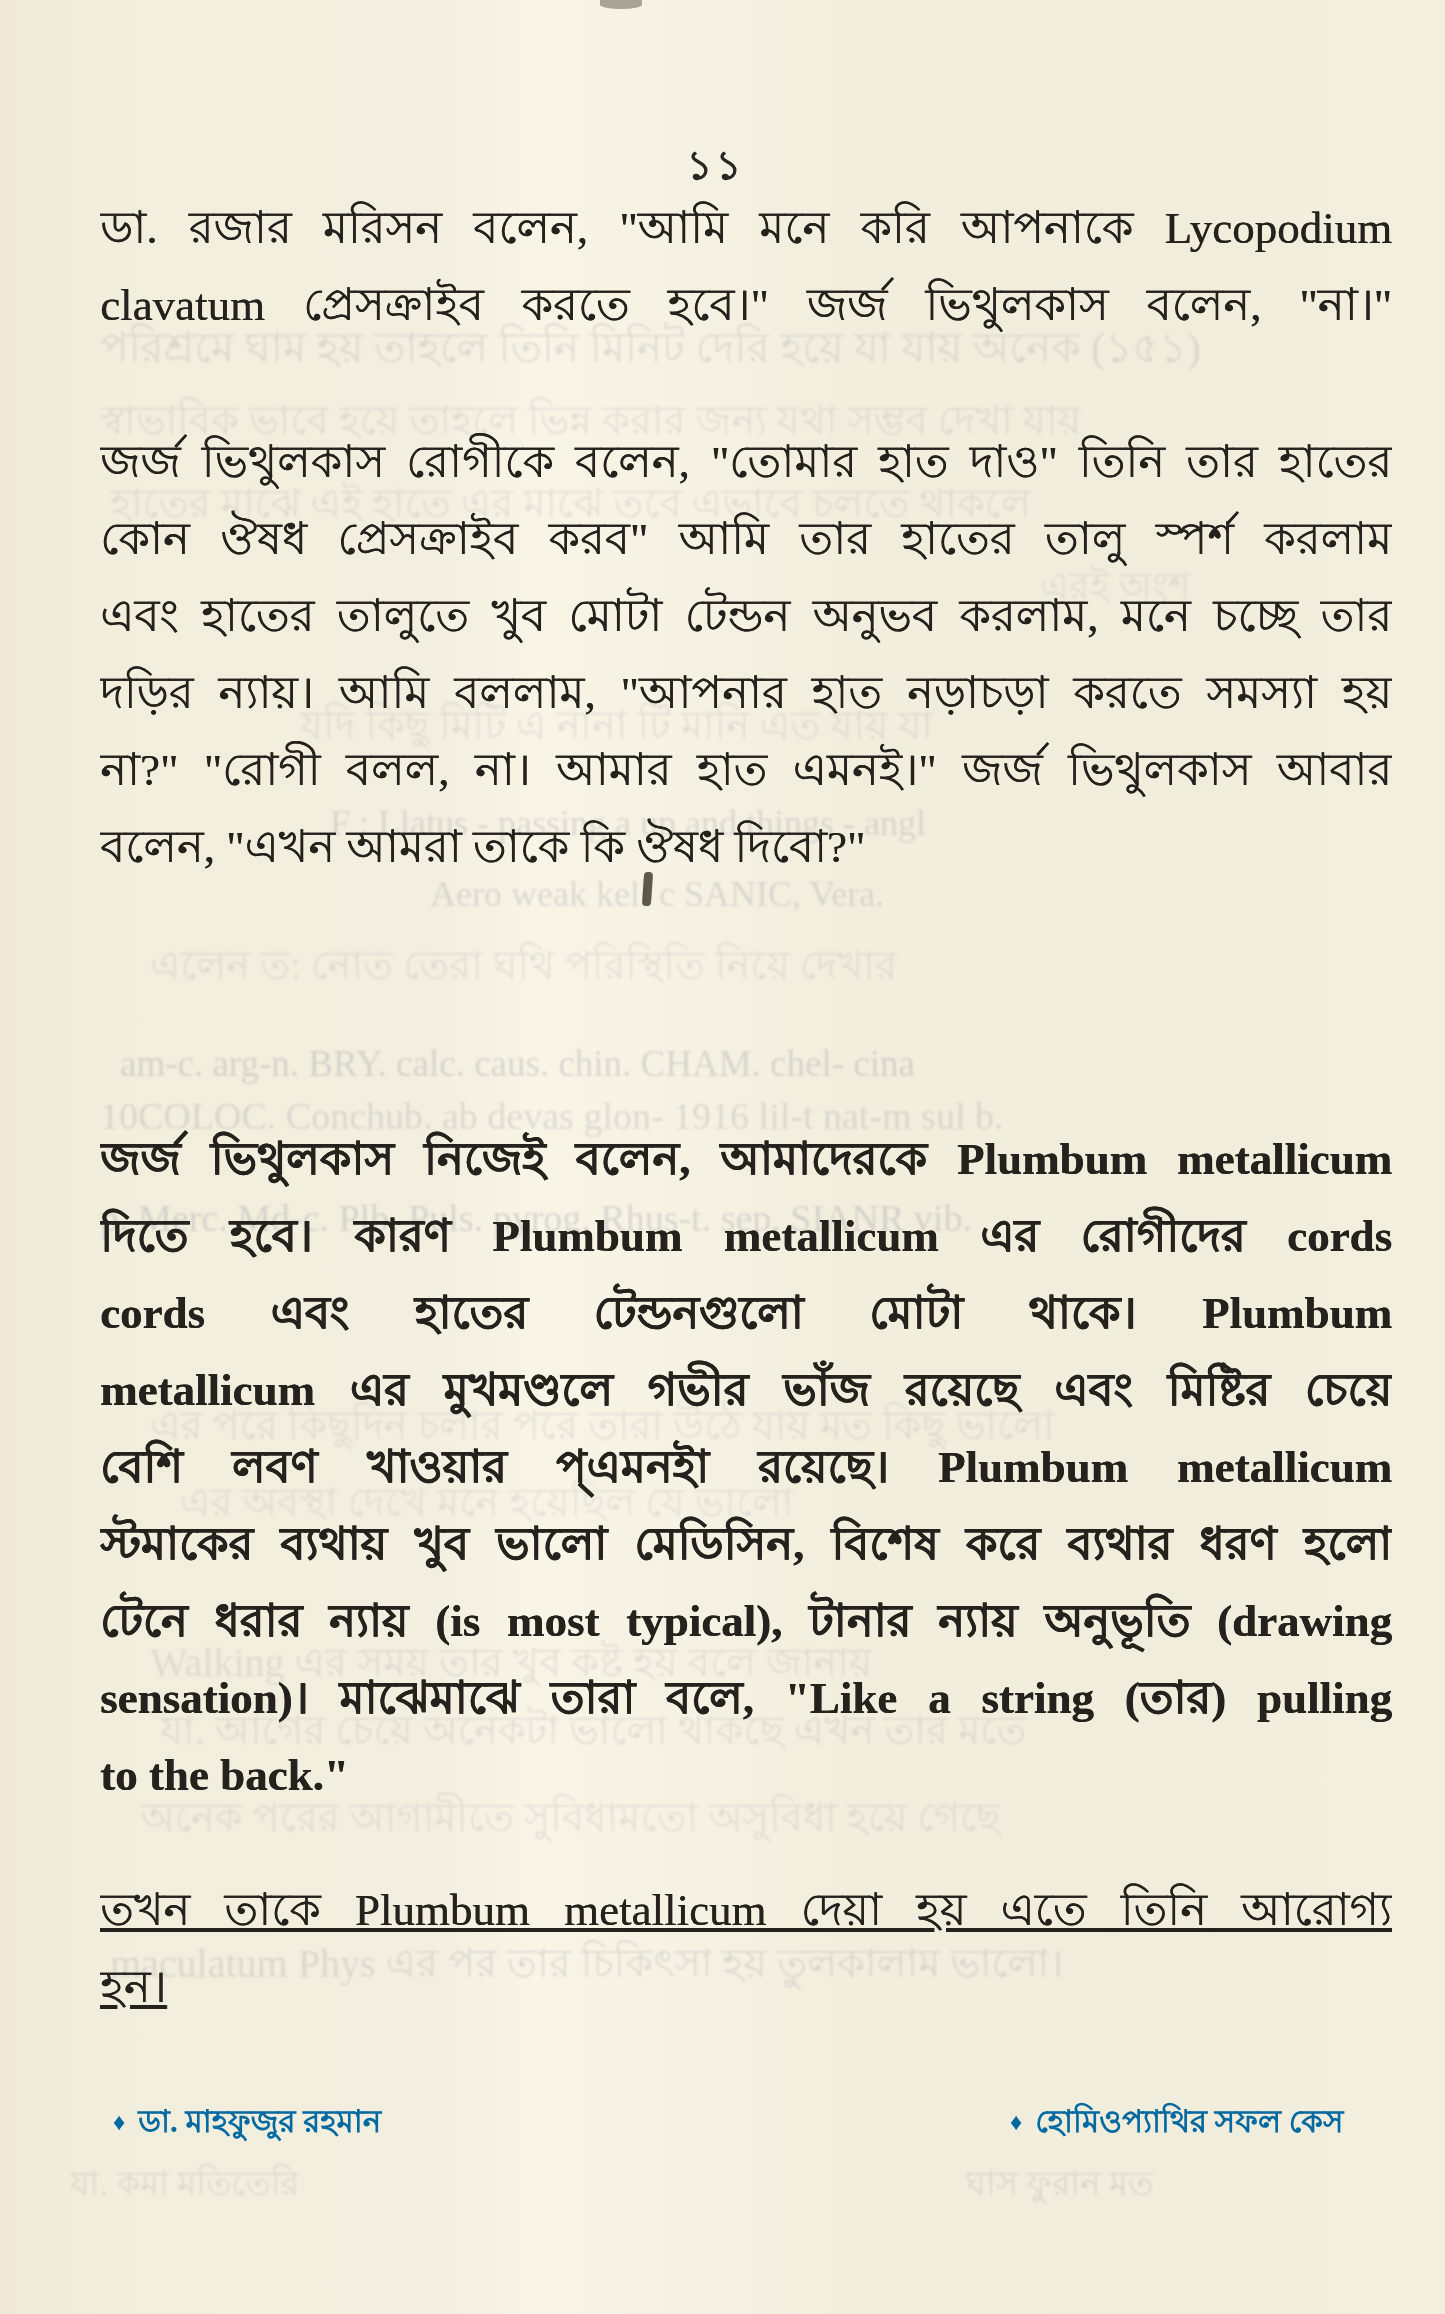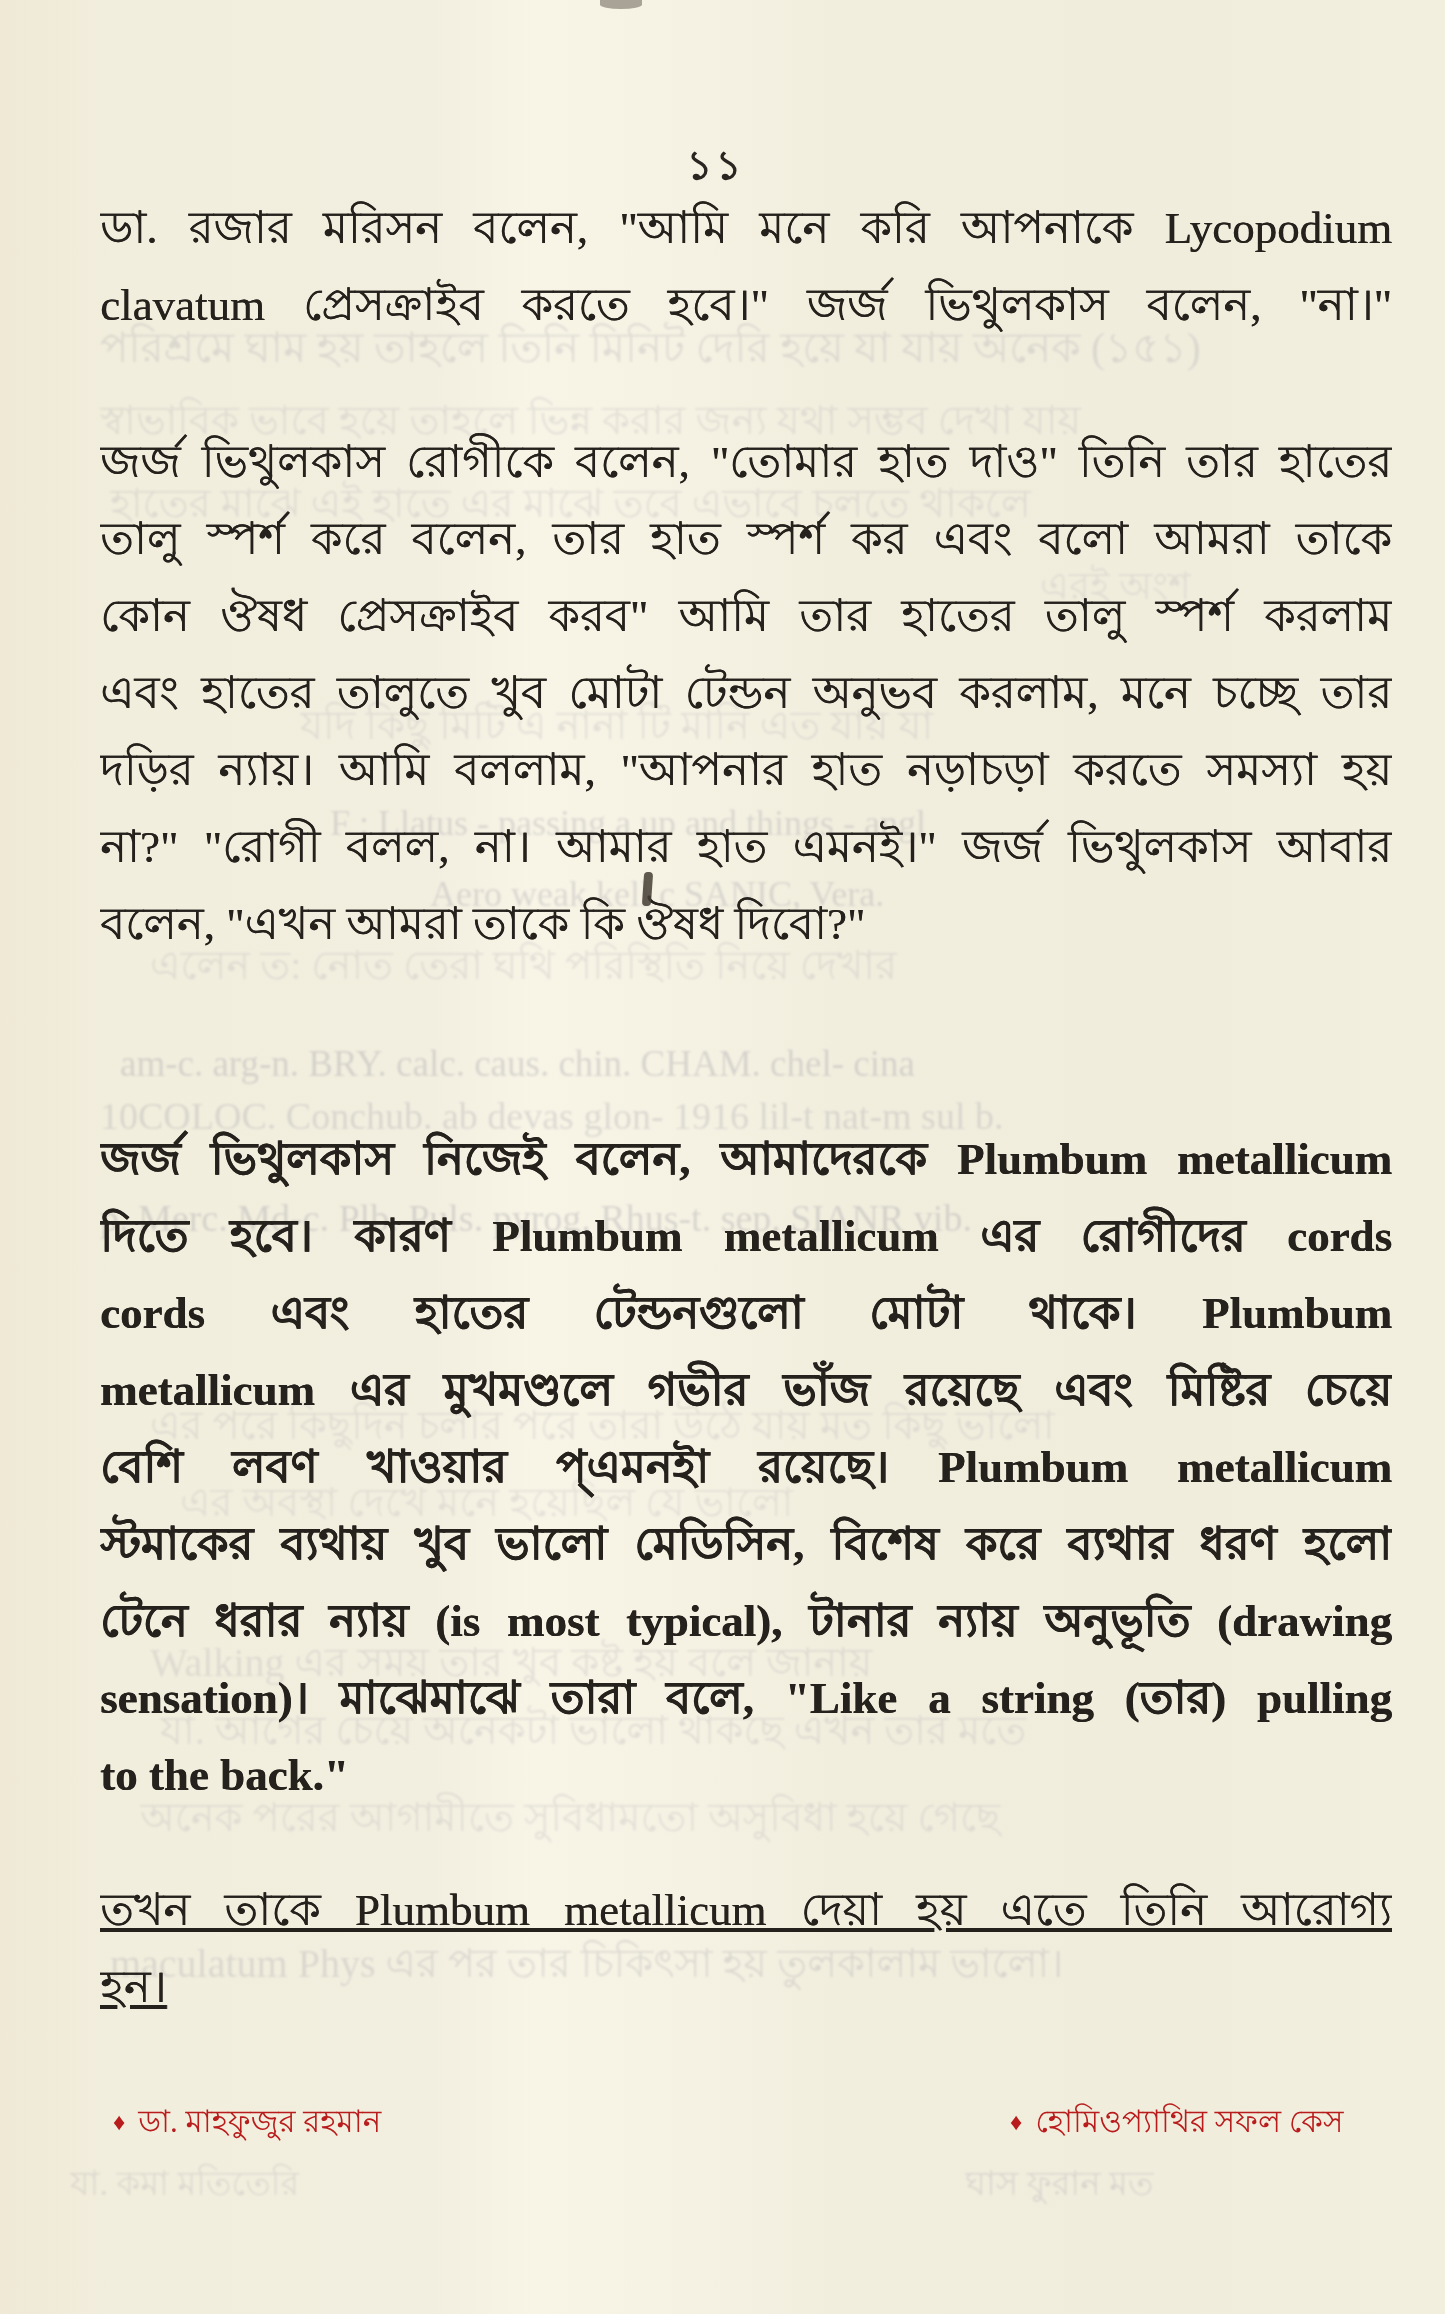--- a/index.html
+++ b/index.html
@@ -13,21 +13,21 @@
   .para{position:absolute;left:100px;width:1292px;color:#25211c;}
   .bline{height:77px;line-height:77px;font-size:45px;overflow:hidden;
          text-shadow:0.4px 0 0 currentColor;}
   .j{text-align:justify;text-align-last:justify;}
   .n{text-align:left;white-space:nowrap;}
   .p1{top:190px;} .p2{top:424px;} .p3{top:1121px;font-weight:bold;} .p4{top:1872px;text-decoration:underline;}
   
   .pageno{position:absolute;top:134px;left:0;width:1431px;text-align:center;
           font-size:40px;font-weight:bold;color:#2a2520;letter-spacing:3px;}
   
-  .footer{position:absolute;top:2097px;font-size:31px;font-weight:normal;color:#b91c1c;white-space:nowrap;}
+  .footer{position:absolute;top:2097px;font-size:31px;font-weight:bold;color:#0369a1;white-space:nowrap;}
   .footer .dia{font-size:24px;margin-right:13px;vertical-align:2px;}
   .f-left{left:113px;} .f-right{left:1010px;}
   
   .ghost{position:absolute;font-family:"Liberation Serif","DejaVu Serif",serif;
          color:#6d6e86;filter:blur(1.3px);white-space:nowrap;overflow:hidden;
          height:52px;line-height:52px;}
   
   .smudge-top{position:absolute;top:0;left:600px;width:42px;height:9px;
               background:#8e887c;border-radius:0 0 50% 50%;opacity:.75;}
   .ink-mark{position:absolute;top:872px;left:643px;width:9px;height:34px;
@@ -60,21 +60,20 @@
 
   <div class="pageno">১১</div>
 
   <div class="para p1">
     <div class="bline j">ডা. রজার মরিসন বলেন, "আমি মনে করি আপনাকে Lycopodium</div>
     <div class="bline j">clavatum প্রেসক্রাইব করতে হবে।" জর্জ ভিথুলকাস বলেন, "না।"</div>
   </div>
 
   <div class="para p2">
     <div class="bline j">জর্জ ভিথুলকাস রোগীকে বলেন, "তোমার হাত দাও" তিনি তার হাতের</div>
-    <div class="bline j">তালু স্পর্শ করে বলেন, তার হাত স্পর্শ কর এবং বলো আমরা তাকে</div>
     <div class="bline j">কোন ঔষধ প্রেসক্রাইব করব" আমি তার হাতের তালু স্পর্শ করলাম</div>
     <div class="bline j">এবং হাতের তালুতে খুব মোটা টেন্ডন অনুভব করলাম, মনে চচ্ছে তার</div>
     <div class="bline j">দড়ির ন্যায়। আমি বললাম, "আপনার হাত নড়াচড়া করতে সমস্যা হয়</div>
     <div class="bline j">না?" "রোগী বলল, না। আমার হাত এমনই।" জর্জ ভিথুলকাস আবার</div>
     <div class="bline n">বলেন, "এখন আমরা তাকে কি ঔষধ দিবো?"</div>
   </div>
 
   <div class="para p3">
     <div class="bline j">জর্জ ভিথুলকাস নিজেই বলেন, আমাদেরকে Plumbum metallicum</div>
     <div class="bline j">দিতে হবে। কারণ Plumbum metallicum এর রোগীদের cords</div>

